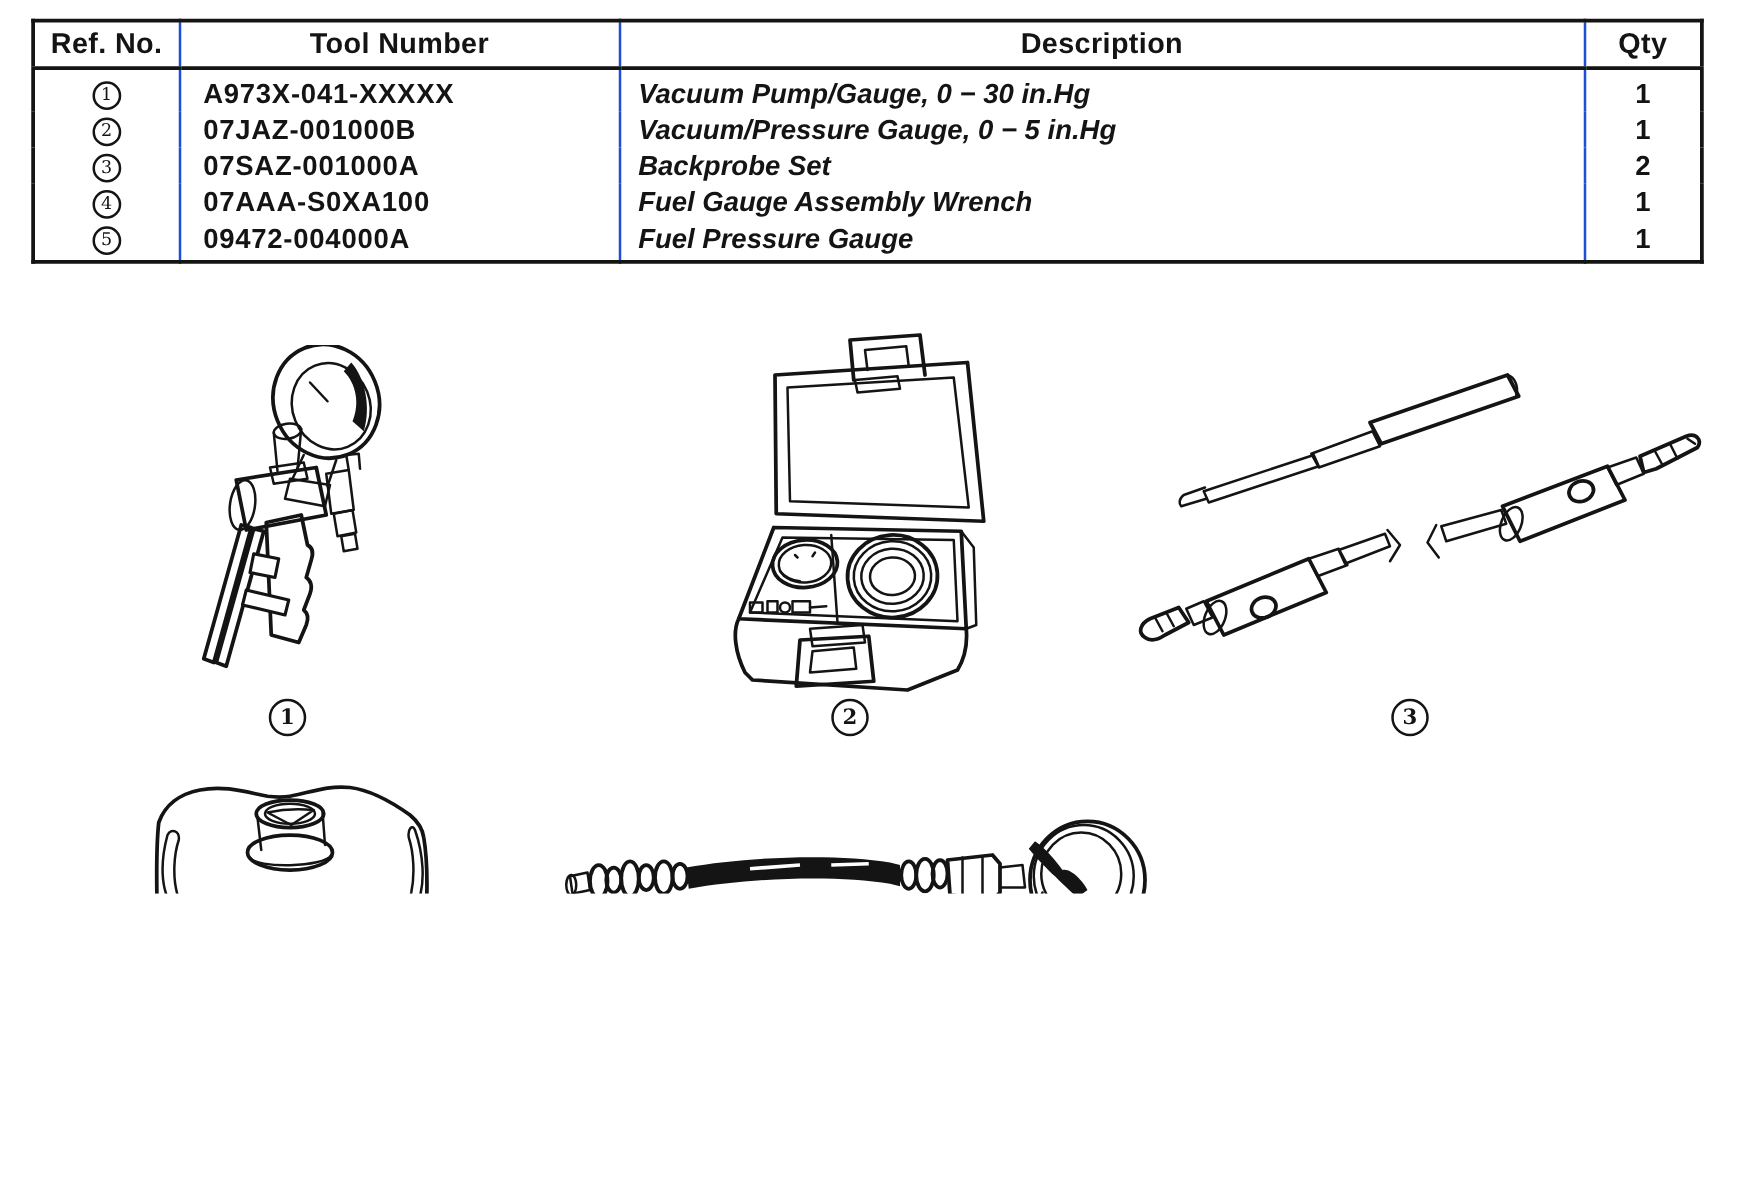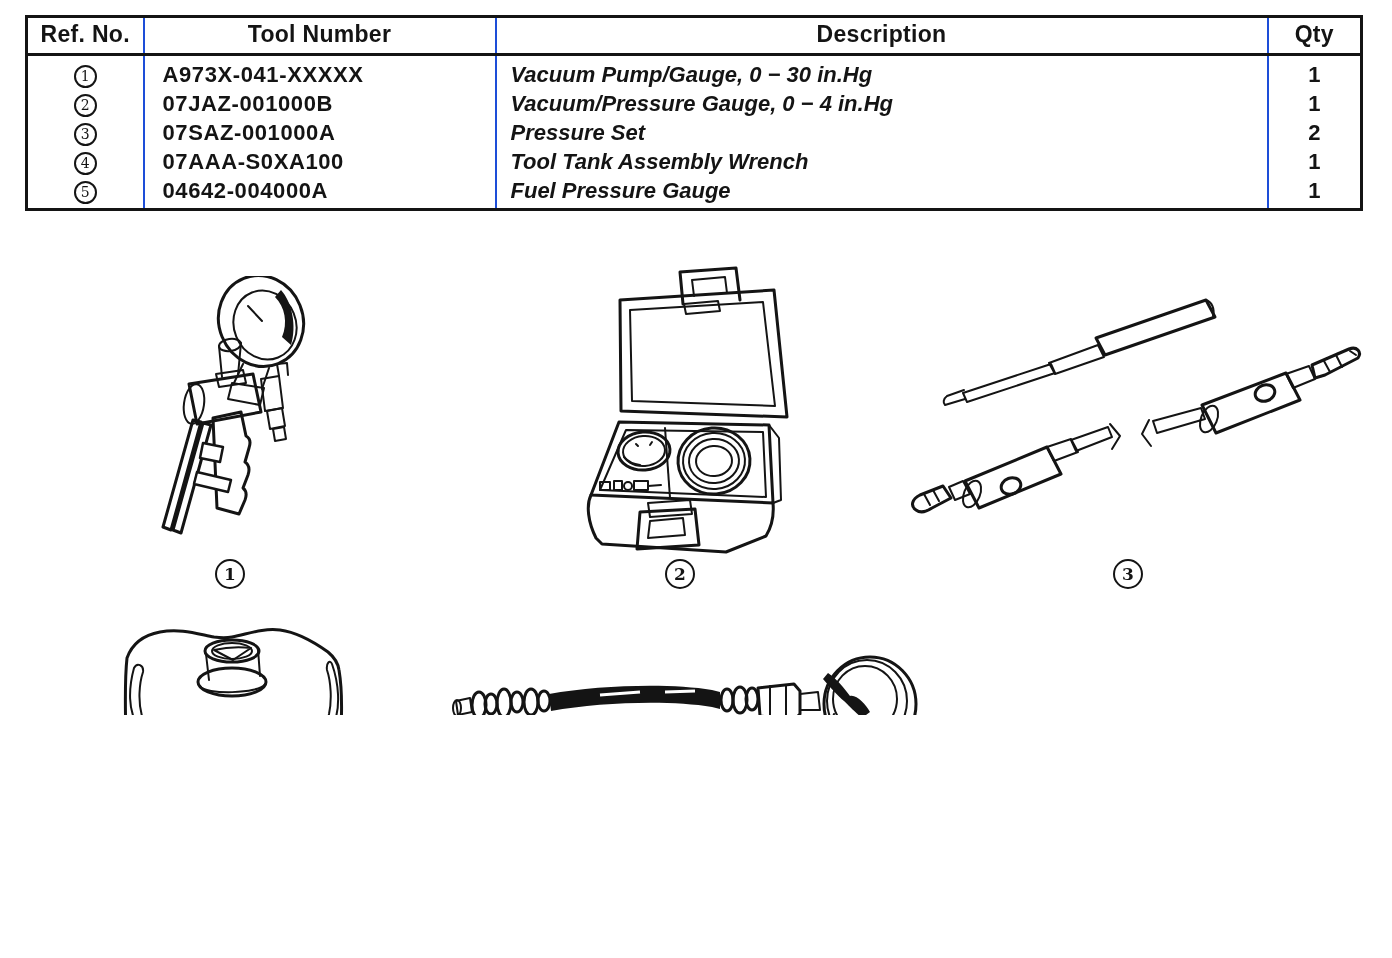--- a/index.html
+++ b/index.html
@@ -78,38 +78,38 @@
     <tbody>
       <tr>
         <td class="c-ref"><span class="circled">1</span></td>
         <td class="c-num">A973X-041-XXXXX</td>
         <td class="c-desc">Vacuum Pump/Gauge, 0 − 30 in.Hg</td>
         <td class="c-qty">1</td>
       </tr>
       <tr>
         <td class="c-ref"><span class="circled">2</span></td>
         <td class="c-num">07JAZ-001000B</td>
-        <td class="c-desc">Vacuum/Pressure Gauge, 0 − 4 in.Hg</td>
+        <td class="c-desc">Vacuum/Pressure Gauge, 0 − 5 in.Hg</td>
         <td class="c-qty">1</td>
       </tr>
       <tr>
         <td class="c-ref"><span class="circled">3</span></td>
         <td class="c-num">07SAZ-001000A</td>
-        <td class="c-desc">Pressure Set</td>
+        <td class="c-desc">Backprobe Set</td>
         <td class="c-qty">2</td>
       </tr>
       <tr>
         <td class="c-ref"><span class="circled">4</span></td>
         <td class="c-num">07AAA-S0XA100</td>
-        <td class="c-desc">Tool Tank Assembly Wrench</td>
+        <td class="c-desc">Fuel Gauge Assembly Wrench</td>
         <td class="c-qty">1</td>
       </tr>
       <tr>
         <td class="c-ref"><span class="circled">5</span></td>
-        <td class="c-num">04642-004000A</td>
+        <td class="c-num">09472-004000A</td>
         <td class="c-desc">Fuel Pressure Gauge</td>
         <td class="c-qty">1</td>
       </tr>
     </tbody>
   </table>
 
   <div class="fig" style="left:133px; top:276px;">
     <svg width="230" height="290" viewBox="0 0 230 290">
       <ellipse class="ln" cx="128" cy="45" rx="42" ry="46" transform="rotate(-22 128 45)"></ellipse>
       <ellipse class="ln2" cx="132" cy="49" rx="31" ry="35" transform="rotate(-22 132 49)"></ellipse>

